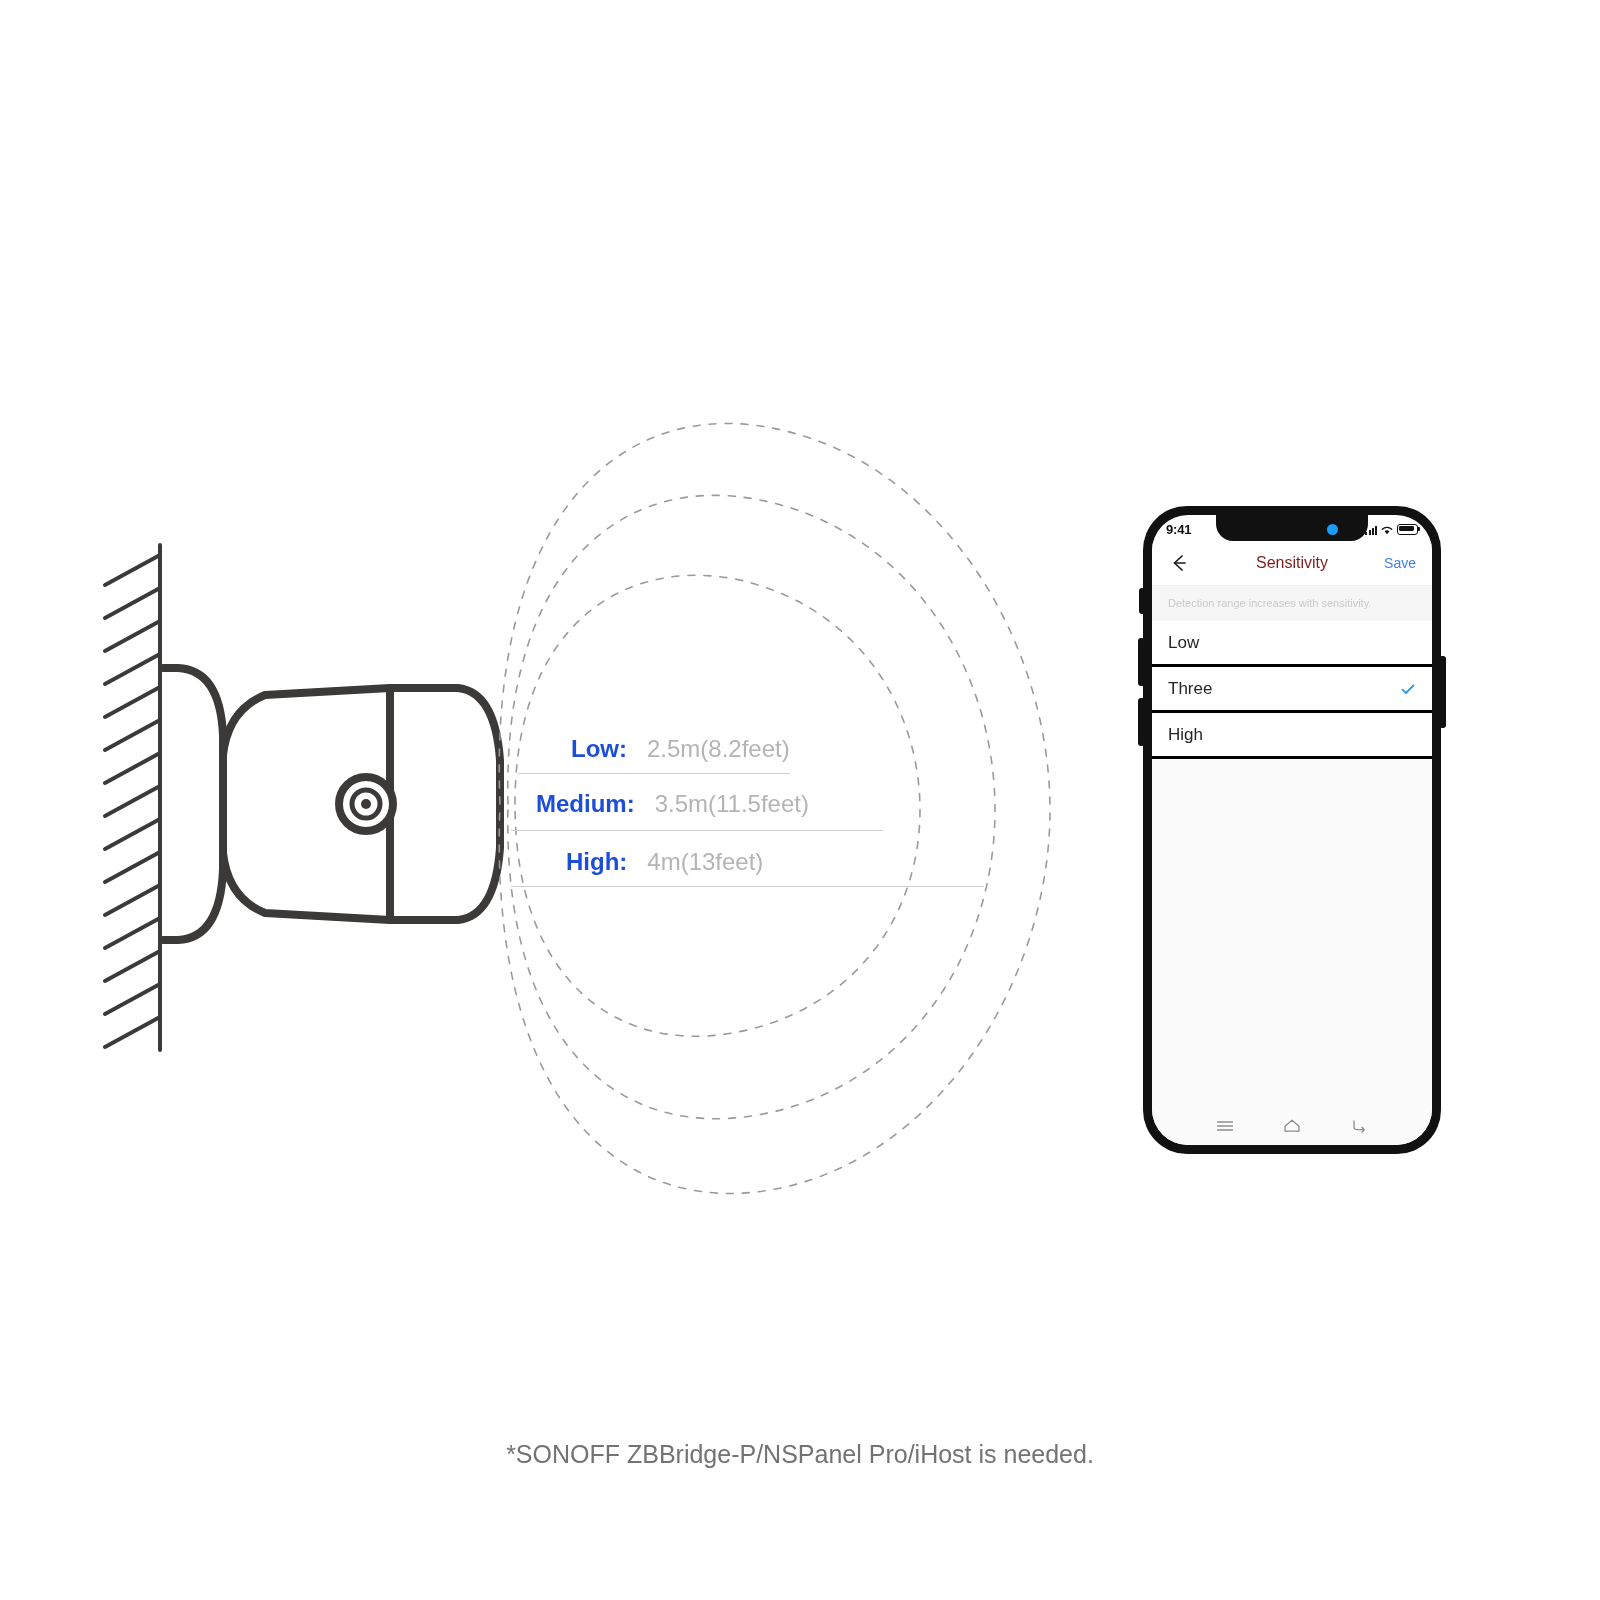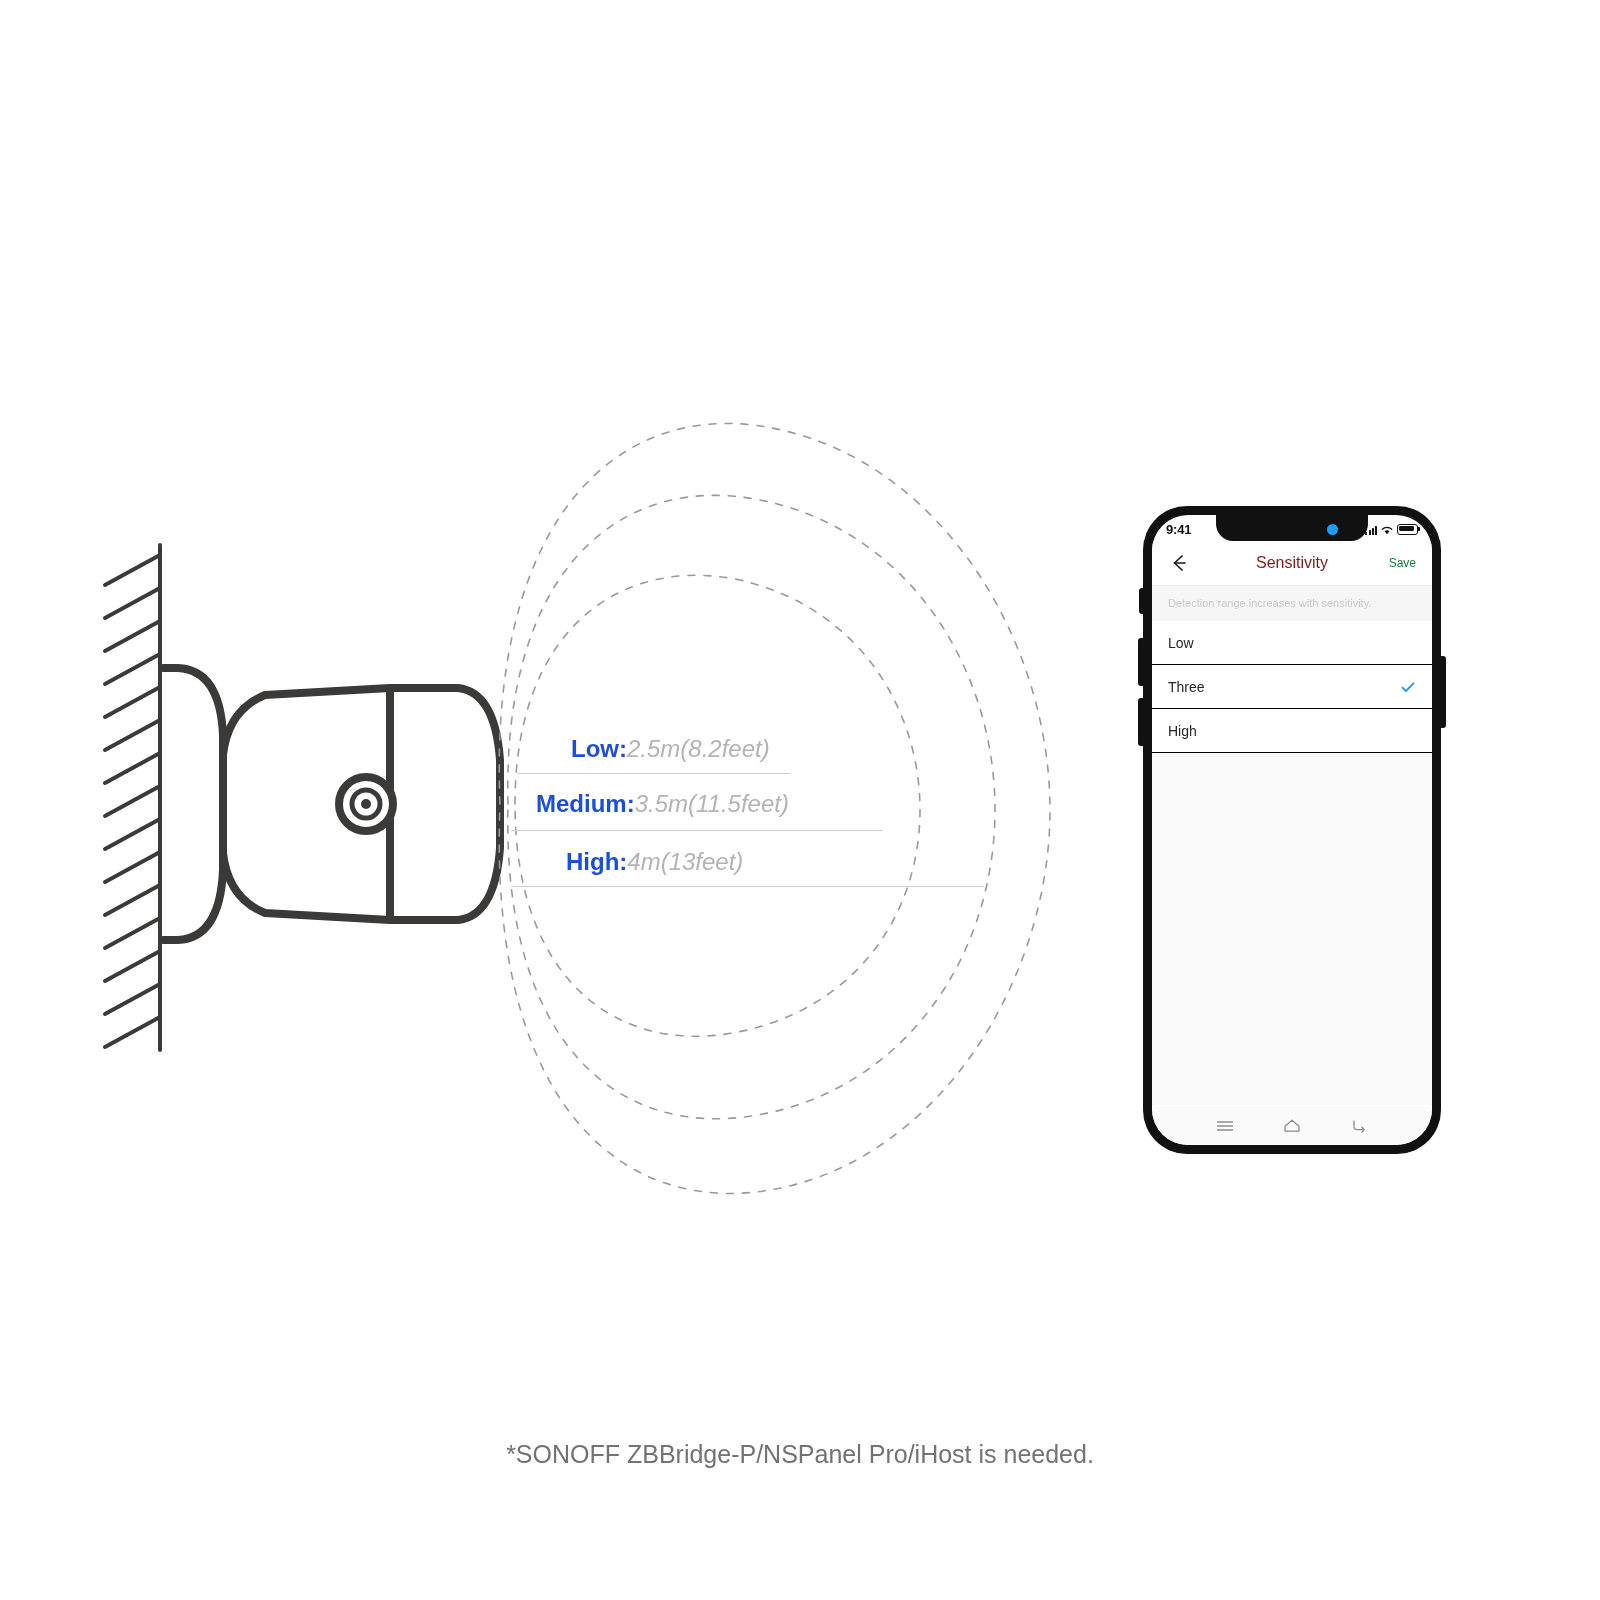--- a/index.html
+++ b/index.html
@@ -43,21 +43,21 @@
   }
   .illus svg{display:block;}
 
   
   .dist{
     position:absolute;
     font-size:24px;
     white-space:nowrap;
   }
   .dist .lbl{color:#1d4ed8;font-weight:700;}
-  .dist .val{color:#b4b4b4;font-weight:400;margin-left:0;font-style:italic;}
+  .dist .val{color:#b4b4b4;font-weight:400;margin-left:20px;}
 
   .dist-low{left:571px;top:735px;}
   .dist-med{left:536px;top:790px;}
   .dist-high{left:566px;top:848px;}
 
   .measline{
     position:absolute;
     height:1px;
     background:#cfcfcf;
   }
@@ -157,41 +157,41 @@
     cursor:pointer;
   }
   .appbar-title{
     position:absolute;left:0;right:0;
     text-align:center;
     font-size:16px;color:#7f1d1d;font-weight:400;
     pointer-events:none;
   }
   .save-btn{
     margin-left:auto;
-    font-size:12px;color:#15803d;font-weight:400;
+    font-size:14px;color:#3b82f6;font-weight:400;
     cursor:pointer;z-index:2;
   }
 
   
   .hint{
     background:#f6f6f6;
     padding:11px 16px 12px 16px;
     font-size:11px;
     color:#c9c9c9;
     border-top:1px solid #f0f0f0;
   }
 
   
   .optlist{background:#ffffff;}
   .opt{
     height:43px;
     display:flex;align-items:center;
     padding:0 16px;
-    font-size:14px;color:#262626;
-    border-bottom:1px solid #000000;
+    font-size:17px;color:#262626;
+    border-bottom:3px solid #000000;
     cursor:pointer;
     background:#fff;
   }
   .opt .check{
     margin-left:auto;
     width:16px;height:16px;
   }
   .opt .check svg{display:block;}
 
   .filler{

